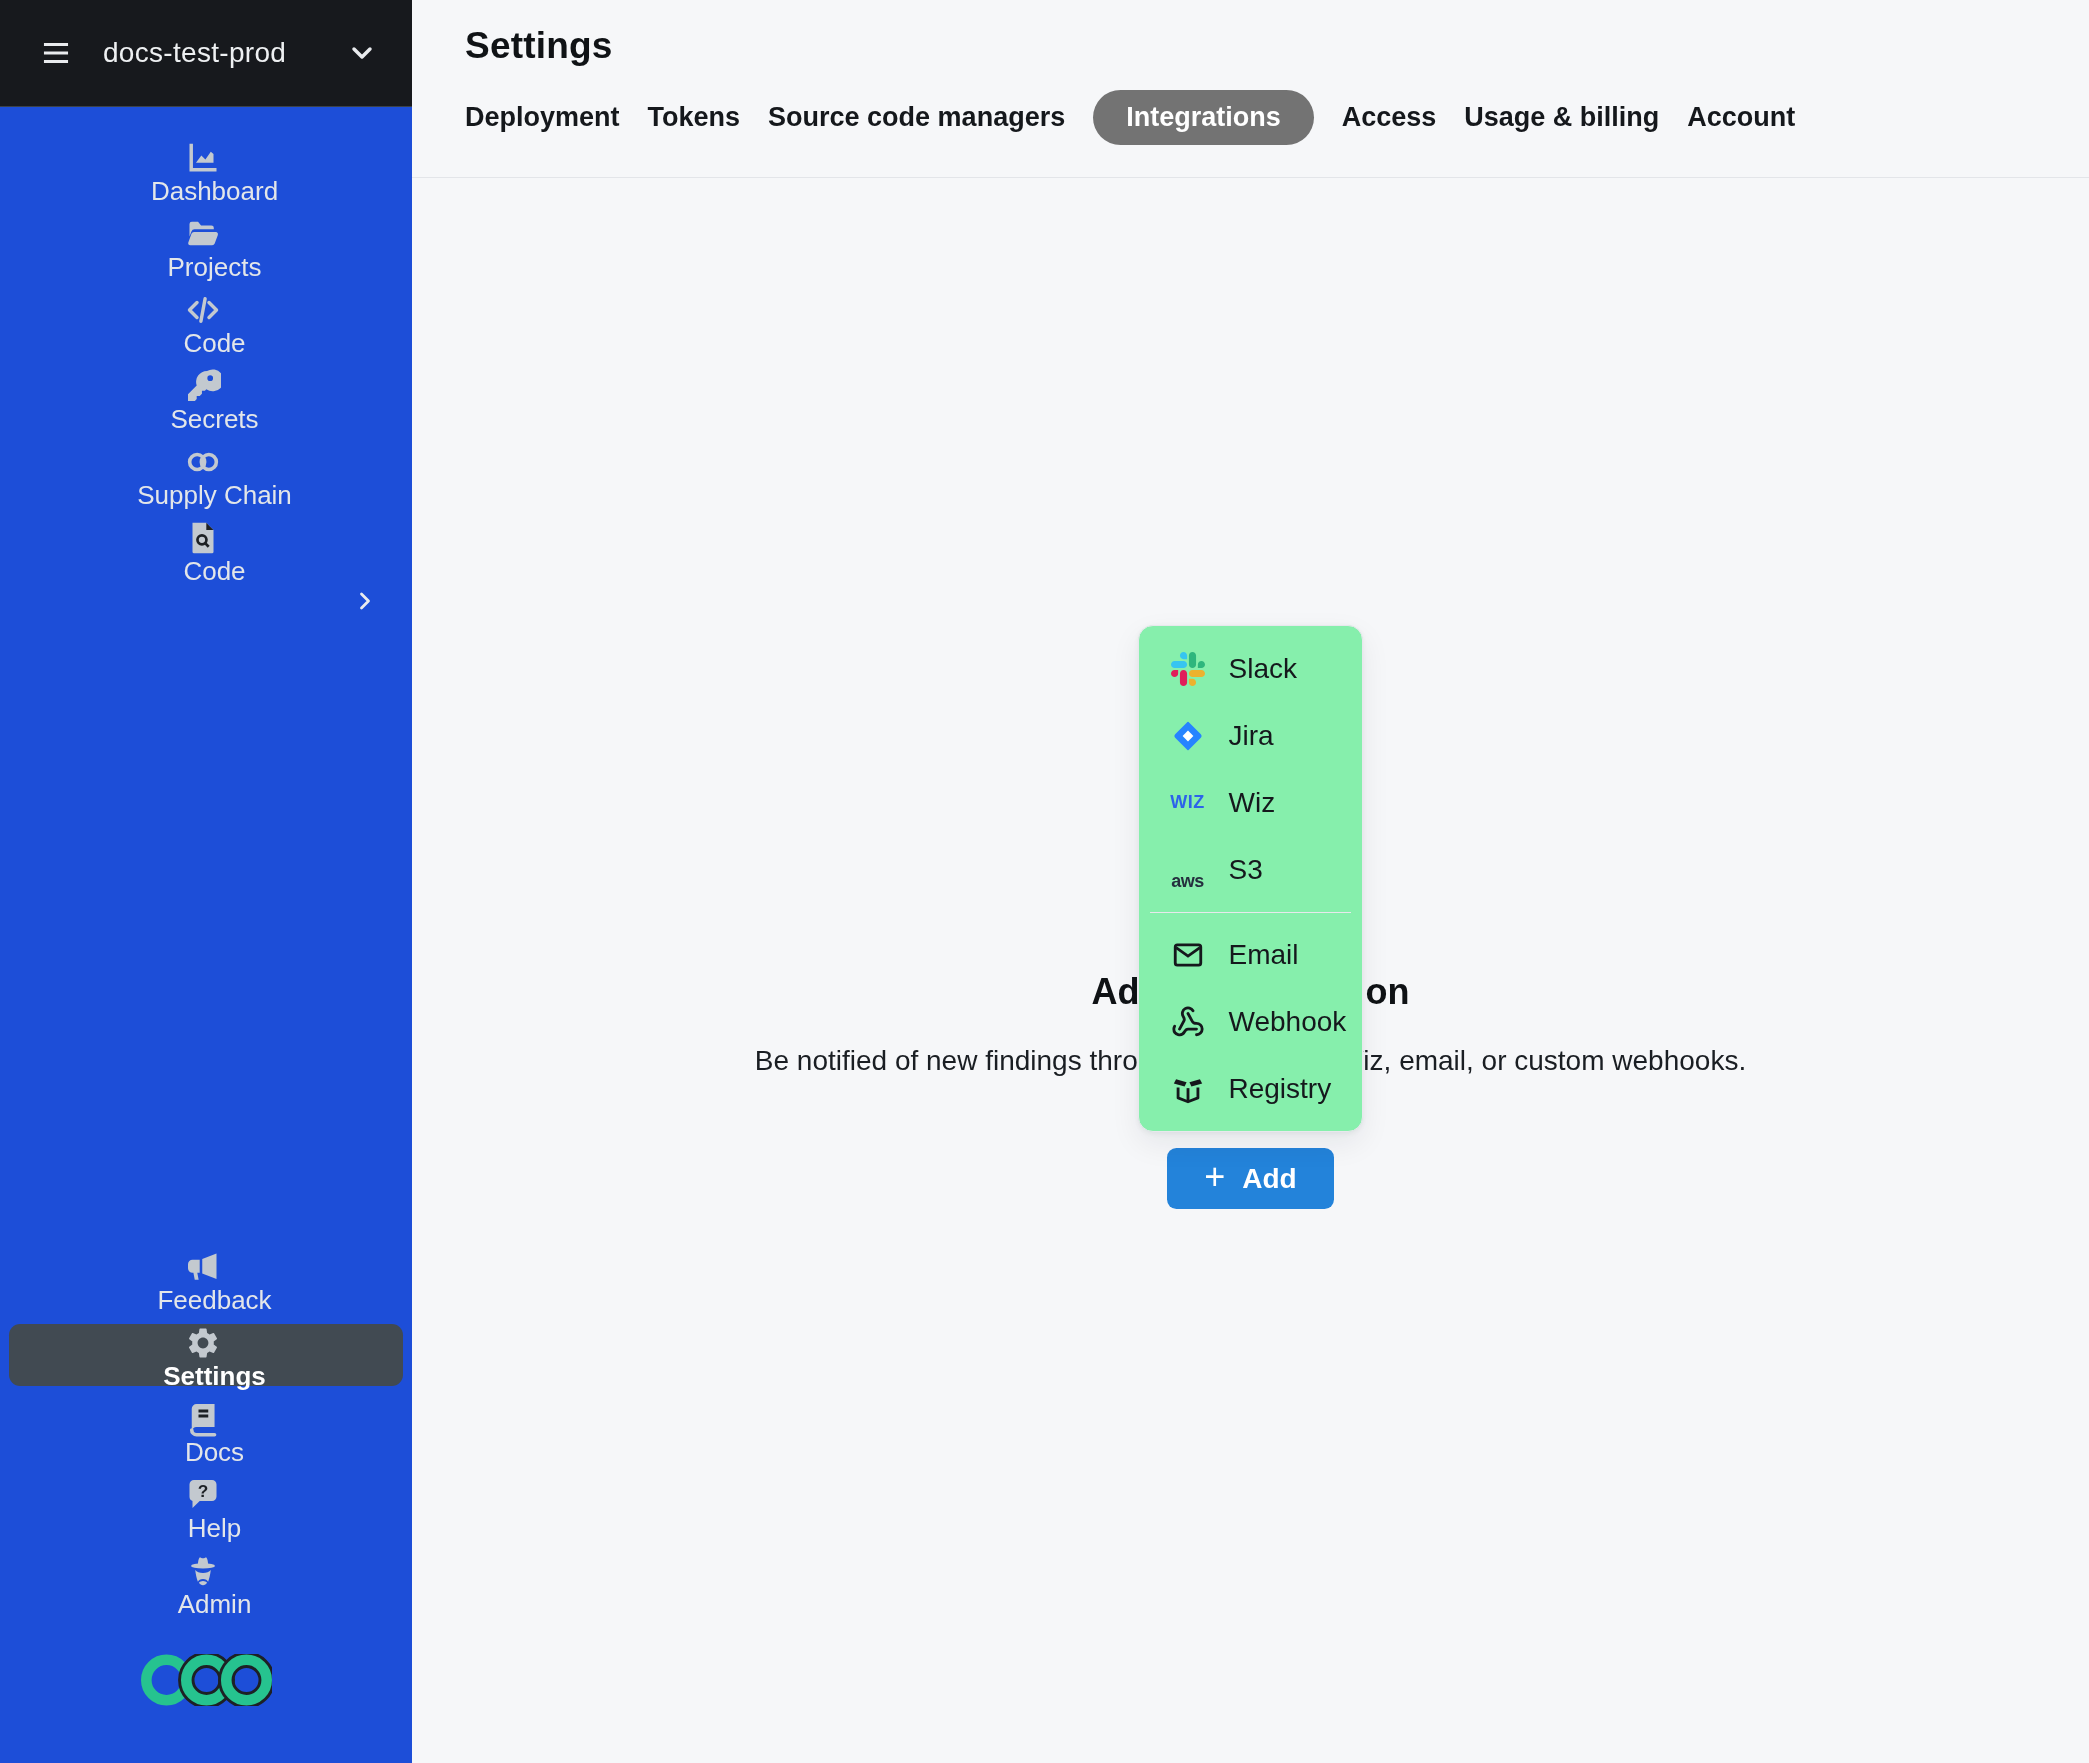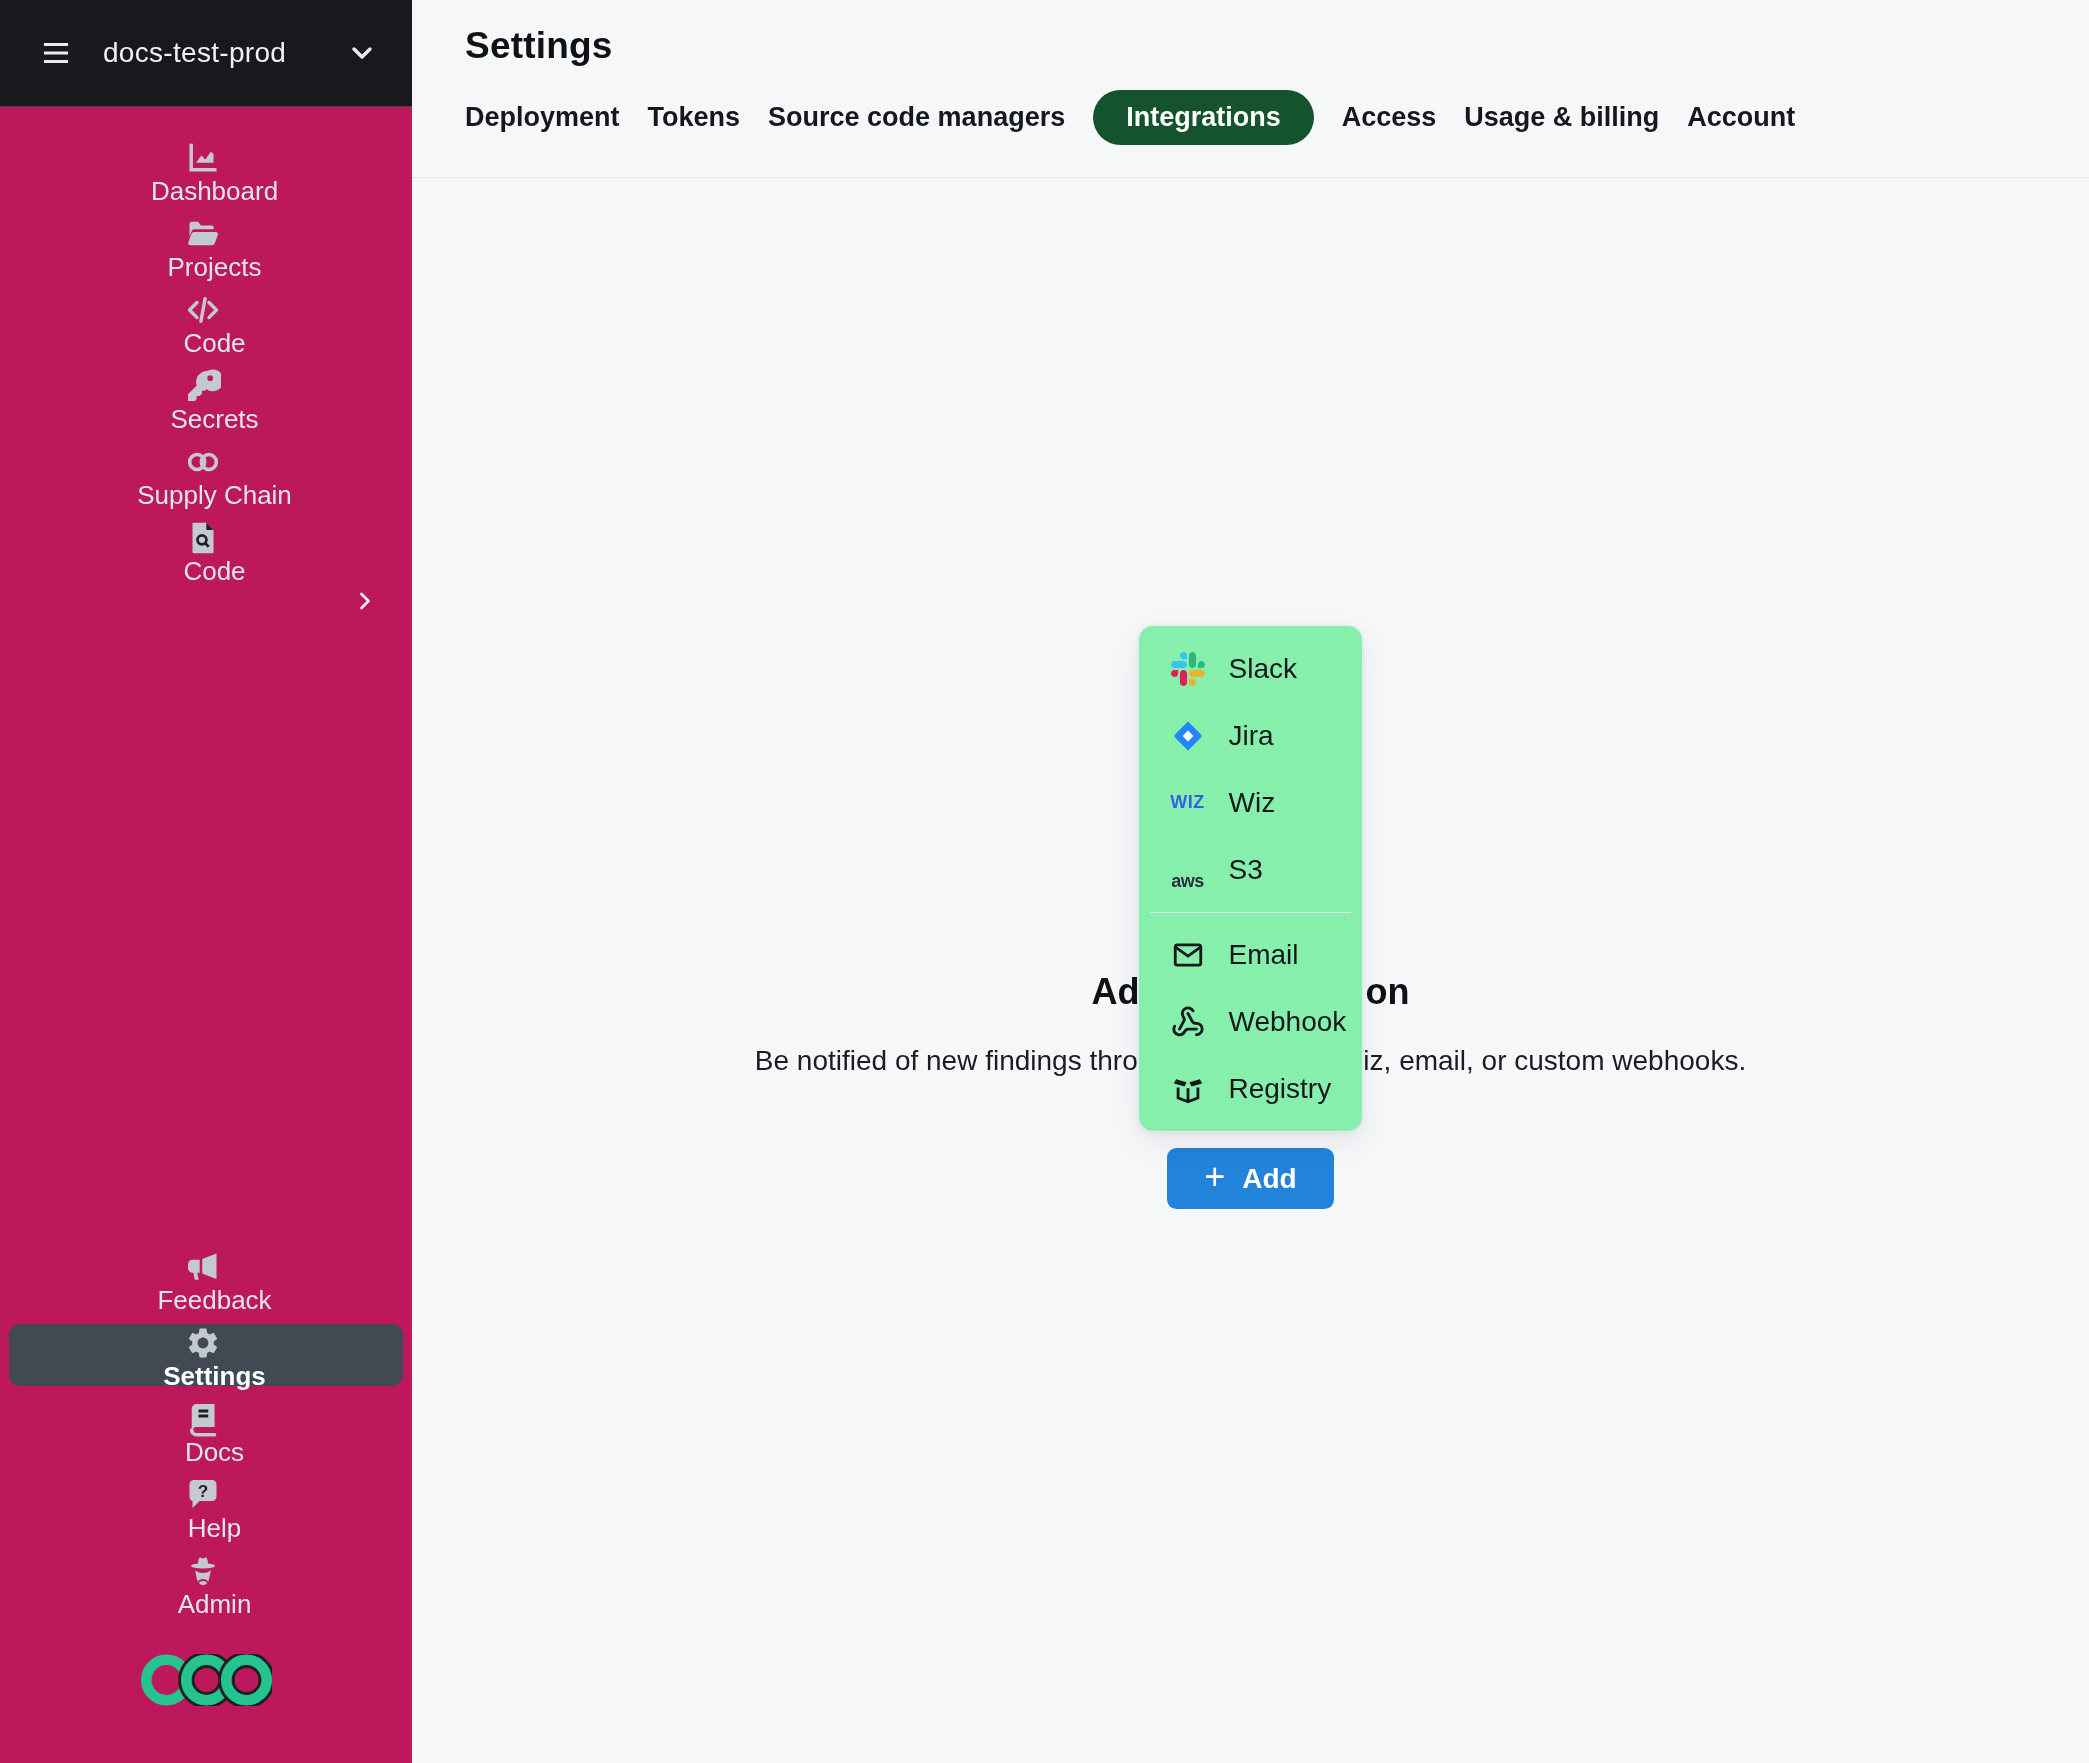--- a/index.html
+++ b/index.html
@@ -4,21 +4,21 @@
 <style>
   * { box-sizing: border-box; }
   html,body { margin:0; padding:0; }
   body {
     width:2089px; height:1763px; position:relative; overflow:hidden;
     background:#f6f7f9; font-family:"Liberation Sans", sans-serif;
   }
   
   .sidebar {
     position:absolute; left:0; top:0; width:412px; height:1763px;
-    background:#be185d; display:flex; flex-direction:column;
+    background:#1d4ed8; display:flex; flex-direction:column;
   }
   .sidebar-header {
     height:107px; flex:none; background:#17191d; border-bottom:1.9px solid #3b4249;
     display:flex; align-items:center; padding:0 34px 0 39px;
   }
   .sidebar-header .burger { width:34px; height:34px; color:#e9ebee; cursor:pointer; }
   .org-name { margin-left:30px; font-size:28px; color:#eef0f2; font-weight:400; letter-spacing:0.3px; }
   .org-chevron { margin-left:auto; width:32px; height:32px; color:#e9ebee; }
   .nav { padding:32px 16px 0; }
   .nav-bottom { margin-top:auto; padding:0 9px; }
@@ -31,21 +31,21 @@
   .nav-item .ico { width:37px; height:37px; margin-right:22.5px; flex:none;
     display:flex; align-items:center; justify-content:center; color:#c3c9cf; }
   .nav-item .chev-right { margin-left:auto; width:28px; height:28px; color:#e9ebee; }
   .logo-wrap { display:flex; justify-content:center; padding:26px 0 57px; }
   
   main { position:absolute; left:412px; top:0; right:0; bottom:0; }
   .page-header { height:178px; padding:22.5px 0 0 53px; border-bottom:1.9px solid #e3e5e9; }
   .page-title { margin:0; font-size:37px; line-height:45px; font-weight:800; color:#101316; letter-spacing:0.2px; }
   .tabs { display:flex; align-items:center; gap:28px; margin-top:22.5px; }
   .tab { font-size:27px; font-weight:600; color:#15181c; padding:12px 0; cursor:pointer; white-space:nowrap; }
-  .tab.active { background:#14532d; color:#ffffff; padding:12px 33px; border-radius:936px; }
+  .tab.active { background:#737373; color:#ffffff; padding:12px 33px; border-radius:936px; }
   
   .empty-state { position:absolute; left:0; right:0; top:970px; text-align:center; }
   .empty-title { margin:0; font-size:36px; line-height:43px; font-weight:800; color:#0f1215; }
   .empty-desc { margin:32px 0 0; font-size:28px; line-height:32px; color:#1a1e23; white-space:nowrap; }
   .add-btn {
     margin-top:71px; display:inline-flex; align-items:center; justify-content:center;
     height:61px; padding:0 37px; background:#2383da; color:#fff; border:none;
     border-radius:9.4px; font-size:28px; font-weight:700; font-family:inherit; cursor:pointer;
   }
   .add-plus { font-size:36px; font-weight:400; line-height:1; margin-right:17px; position:relative; top:-1.9px; }

